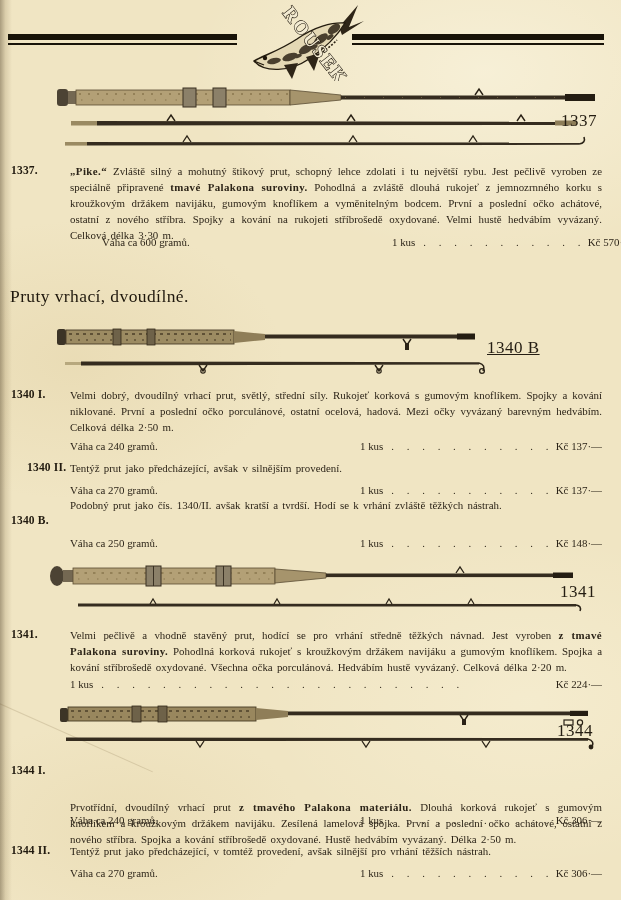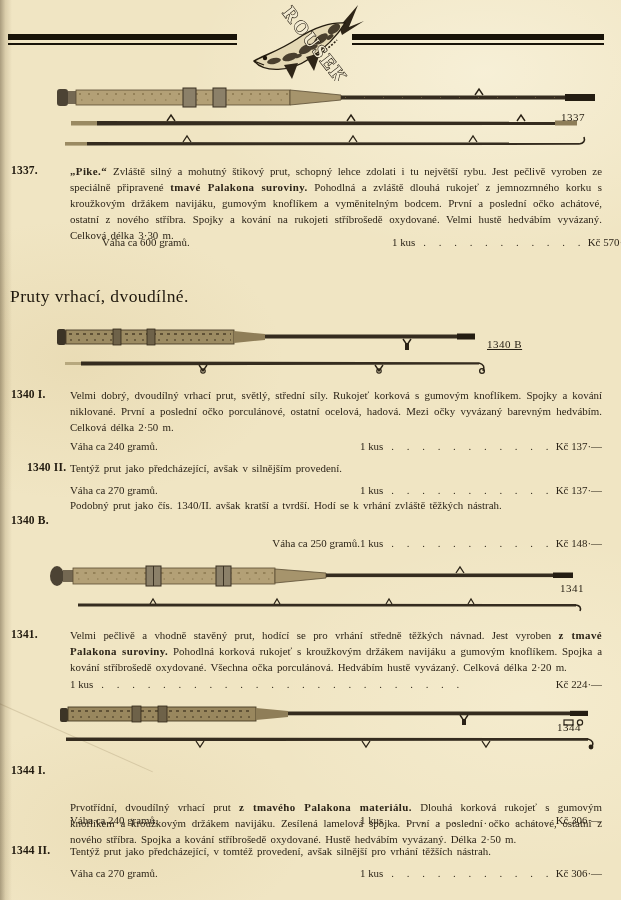--- a/index.html
+++ b/index.html
@@ -40,21 +40,21 @@
   
   .logo{position:absolute;left:246px;top:1px;width:122px;height:80px;}
   .logo svg{width:100%;height:100%;}
   .logo text{
     font-family:"Liberation Serif", serif;font-weight:bold;font-size:19px;letter-spacing:2px;
     fill:#f3ebd2;stroke:#1d150a;stroke-width:1.2px;paint-order:stroke;
   }
   
   .rod{position:absolute;}
   .rod-label{
-    position:absolute;font-size:11px;letter-spacing:.5px;color:#241d12;white-space:nowrap;
+    position:absolute;font-size:17px;letter-spacing:.5px;color:#241d12;white-space:nowrap;
   }
   
   .item-num{
     position:absolute;left:11px;width:56px;
     font-weight:bold;font-size:11.5px;letter-spacing:.2px;color:#211a0f;white-space:nowrap;font-family:Liberation Serif, serif;
   }
   .desc{
     position:absolute;left:70px;width:532px;
     font-size:10.9px;line-height:16px;text-align:justify;color:#2c2418;
     word-spacing:1.5px;
@@ -206,21 +206,21 @@
   <div class="desc" style="top:460px;"><span>Tentýž prut jako předcházející, avšak v silnějším provedení.</span></div>
   <div class="meta" style="top:484px;">
     <span class="weight">Váha ca 270 gramů.</span>
     <span class="unit">1 kus</span>
     <span class="dots">. . . . . . . . . . . . . . . . . . . . . . . .</span>
     <span class="price">Kč 137·—</span>
   </div>
 
   <div class="item-num" style="top:514px;">1340 B.</div>
   <div class="desc" style="top:497px;"><span>Podobný prut jako čís. 1340/II. avšak kratší a tvrdší. Hodí se k vrhání zvláště těžkých nástrah.</span></div>
-  <div class="meta" style="top:537px;text-align:right;">
+  <div class="meta" style="top:537px;">
     <span class="weight">Váha ca 250 gramů.</span>
     <span class="unit">1 kus</span>
     <span class="dots">. . . . . . . . . . . . . . . . . . . . . . . .</span>
     <span class="price">Kč 148·—</span>
   </div>
 
   <svg class="rod" style="left:48px;top:556px;" width="550" height="58" viewBox="0 0 550 58">
     <g>
       <ellipse cx="9" cy="20" rx="7" ry="10" fill="#4c4334"></ellipse>
       <rect x="15" y="14" width="10" height="12" fill="#746852"></rect>

